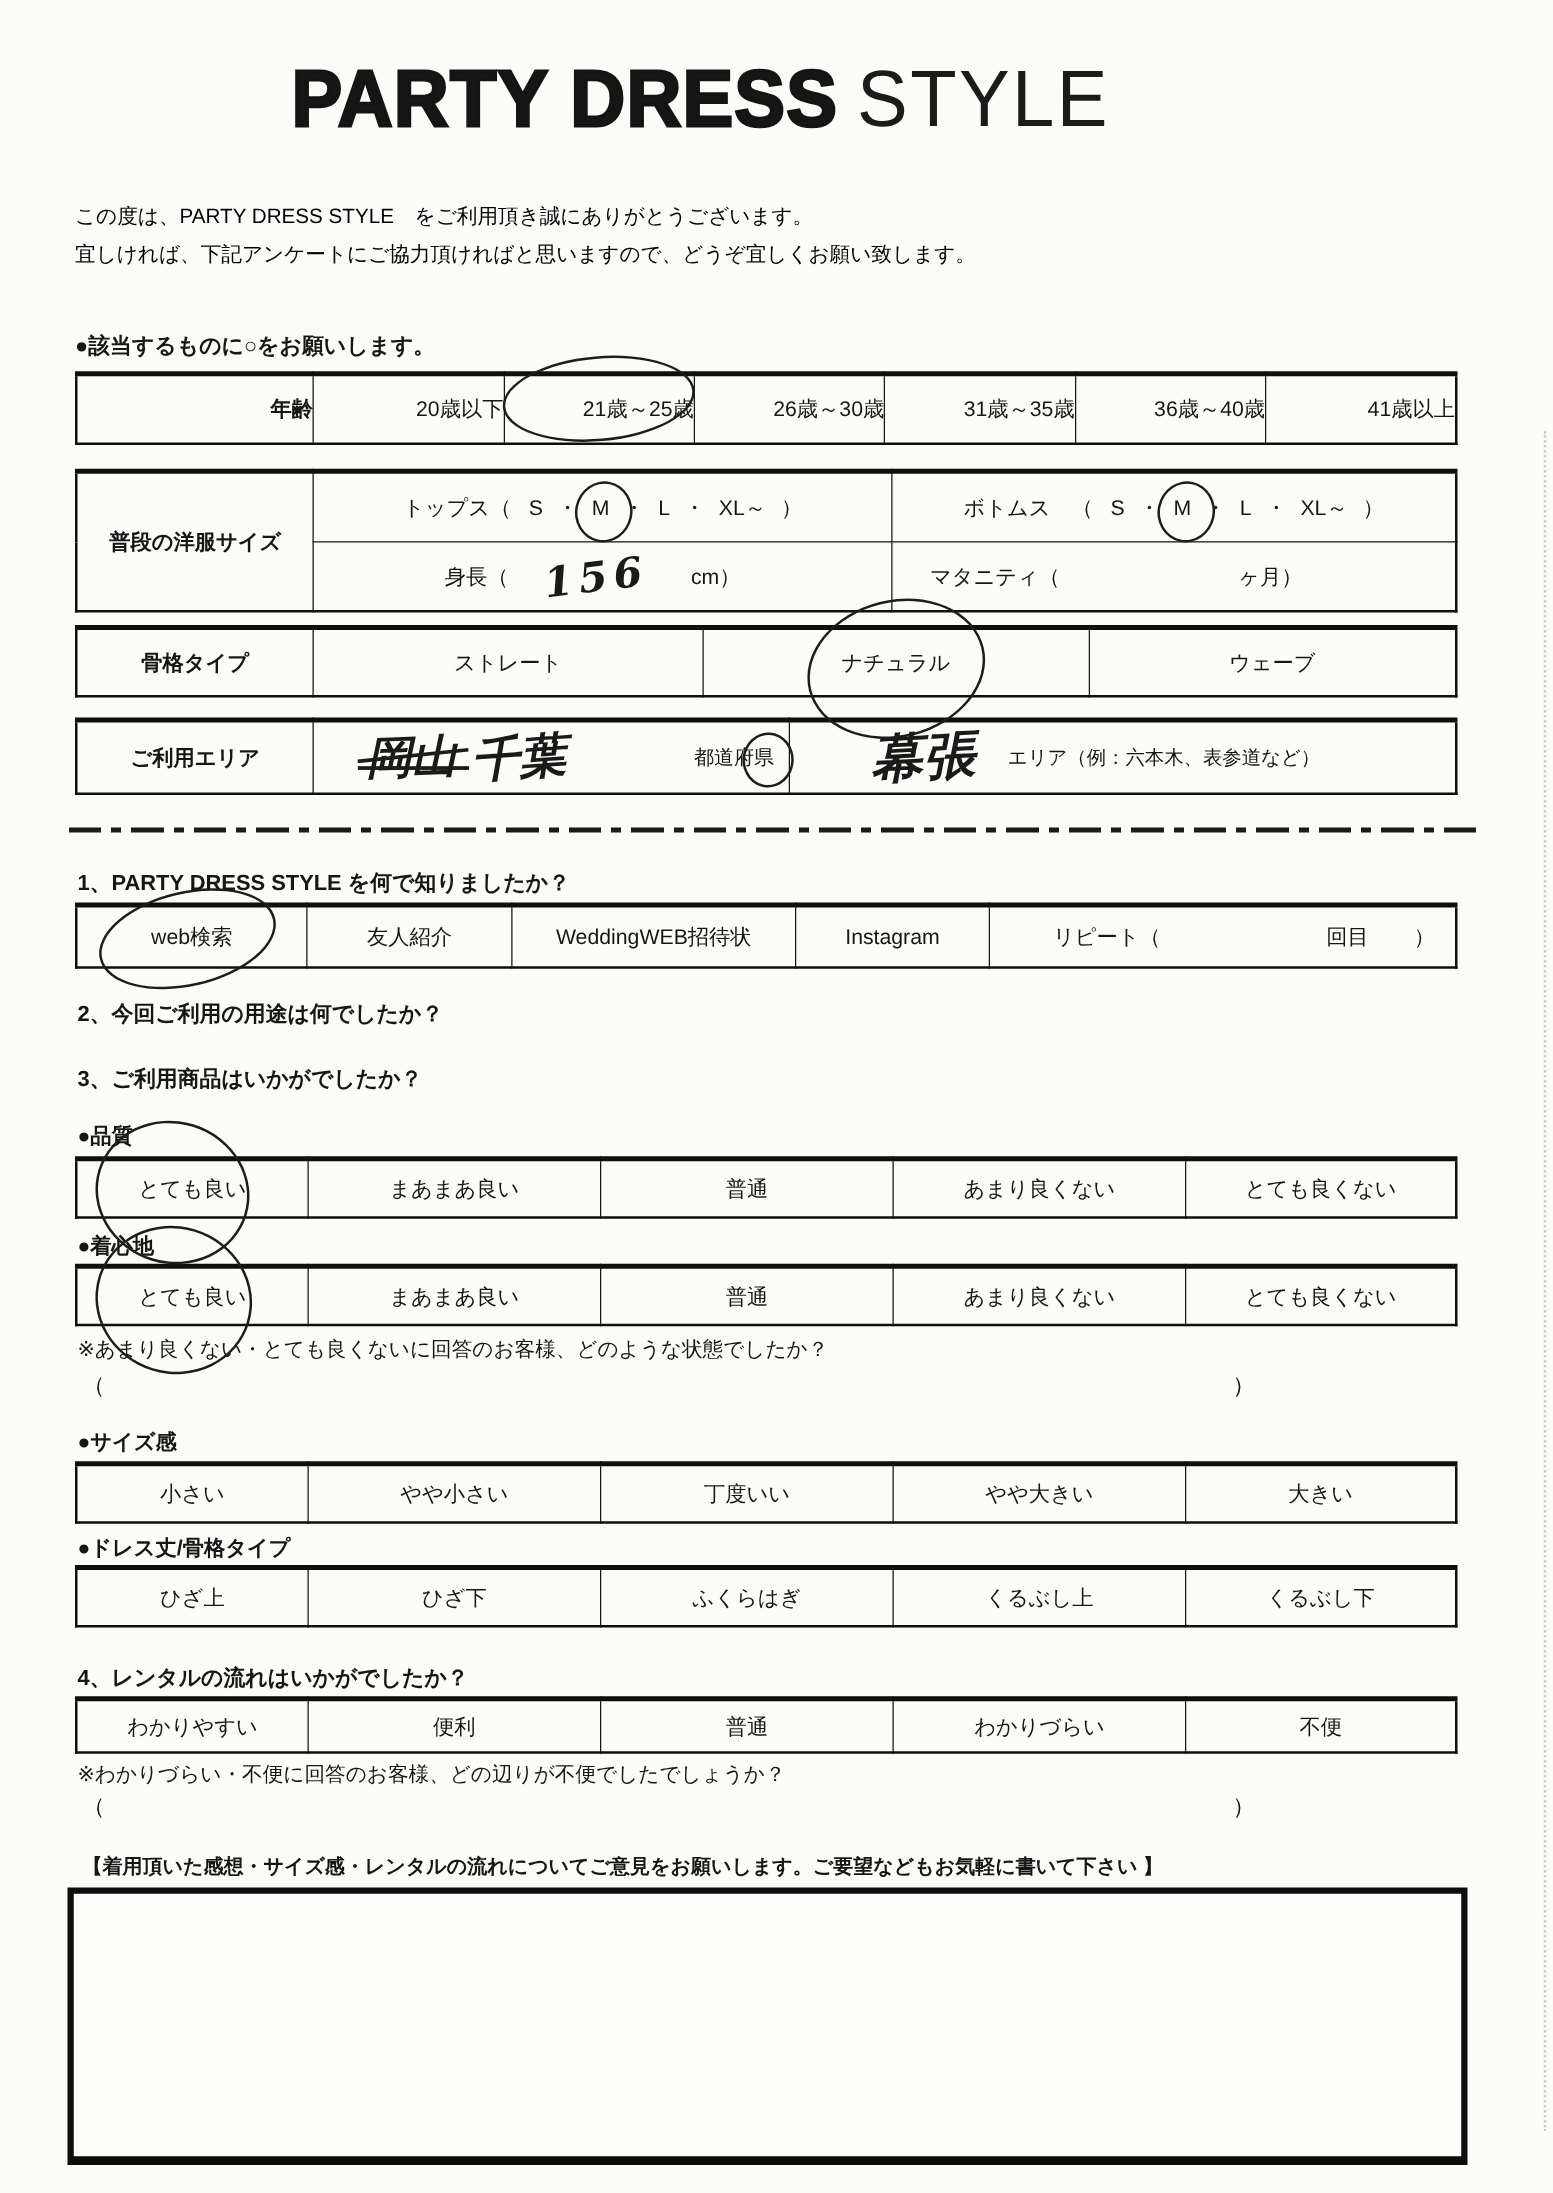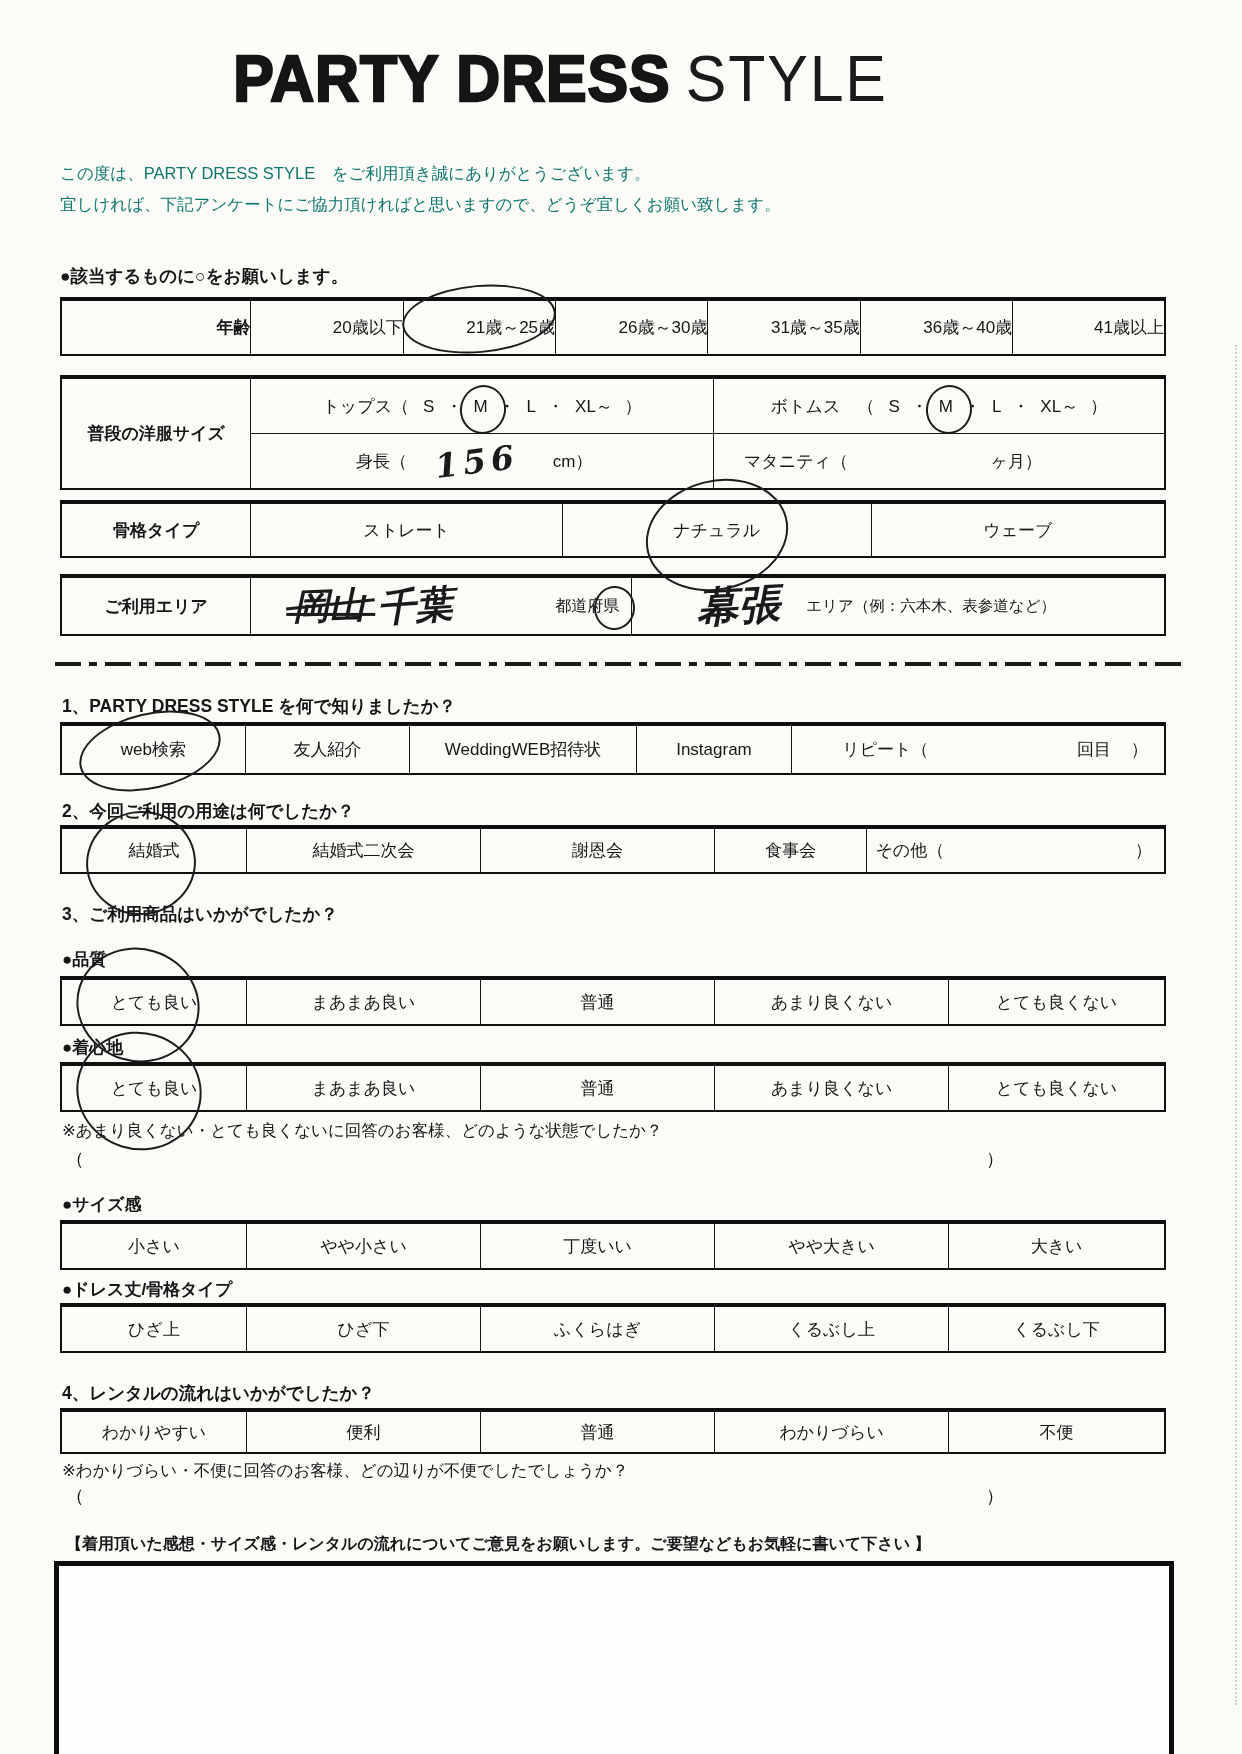--- a/index.html
+++ b/index.html
@@ -19,21 +19,21 @@
   .title .p1{
     font-weight:bold; font-size:64px; letter-spacing:1px;
     -webkit-text-stroke:2.4px #141414;
   }
   .title .p2{
     font-weight:normal; font-size:64px; letter-spacing:2px; margin-left:16px;
     color:#1b1b1b;
   }
 
   
-  .intro{margin-top:42px; font-size:16.5px; line-height:31px; color:#0f766e;}
+  .intro{margin-top:42px; font-size:16.5px; line-height:31px; color:#000000;}
 
   
   .instruction{margin-top:44px; font-weight:bold; font-size:17.5px;}
   .q-label{font-weight:bold; font-size:17.5px; margin-left:2px;}
   .sub-label{font-weight:bold; font-size:17px; margin-left:2px;}
   .note{font-size:16.5px; margin-left:2px;}
 
   
   table{
     width:100%; border-collapse:collapse; table-layout:fixed;
@@ -98,21 +98,21 @@
   .height-cell .val{margin:0 34px 0 28px;}
 
   .maternity-cell div{display:flex; align-items:flex-start; padding:0 122px 0 30px;}
   .maternity-cell .suf{margin-left:auto;}
 
   .area-cell1 div{display:flex; align-items:center; padding:0 12px 0 42px;}
   .pref-caption{margin-left:auto; font-size:16px;}
   .area-cell2 div{display:flex; align-items:center; padding-left:64px;}
   .area-example{font-size:15.5px; margin-left:26px; white-space:nowrap;}
 
-  .repeat-cell div{display:flex; align-items:center; padding:0 16px 0 50px;}
+  .repeat-cell div{display:flex; align-items:center; padding:0 16px 0 50px;gap:16px;}
   .repeat-cell .unit{margin-left:auto;}
   .repeat-cell .suf{margin-left:20px;}
 
   .other-cell div{display:flex; align-items:center; justify-content:space-between; padding:0 12px 0 8px;}
   .other-cell{text-align:left;}
 
   
   .dash-sep{
     margin-top:26px; margin-left:-5px; width:1126px; height:4px;
     background:repeating-linear-gradient(90deg,#1a1a1a 0 26px,transparent 26px 34px,#1a1a1a 34px 42px,transparent 42px 50px);
@@ -282,46 +282,20 @@
           <span>リピート（</span>
           <span class="unit">回目</span>
           <span class="suf">）</span>
         </div>
       </td>
     </tr>
   </tbody>
     </table>
 
   <div class="q-label mt24">2、今回ご利用の用途は何でしたか？</div>
-  <table class="tbl-q2 mt2">
-    <colgroup>
-        <col style="width:16.8%">
-        <col style="width:21.2%">
-        <col style="width:21.2%">
-        <col style="width:13.8%">
-        <col style="width:27%">
-      </colgroup>
-    <tbody>
-        <tr>
-      <td class="rel">
-        <span>結婚式</span>
-        <span class="circ circ-q2"></span>
-      </td>
-      <td>結婚式二次会</td>
-      <td>謝恩会</td>
-      <td>食事会</td>
-      <td class="other-cell">
-        <div>
-          <span>その他（</span>
-          <span>）</span>
-        </div>
-      </td>
-    </tr>
-  </tbody>
-    </table>
 
   <div class="q-label mt28">3、ご利用商品はいかがでしたか？</div>
 
   <div class="sub-label mt22">●品質</div>
   <table class="tbl-5 mt5">
     <colgroup>
         <col style="width:16.8%">
         <col style="width:21.2%">
         <col style="width:21.2%">
         <col style="width:21.2%">

